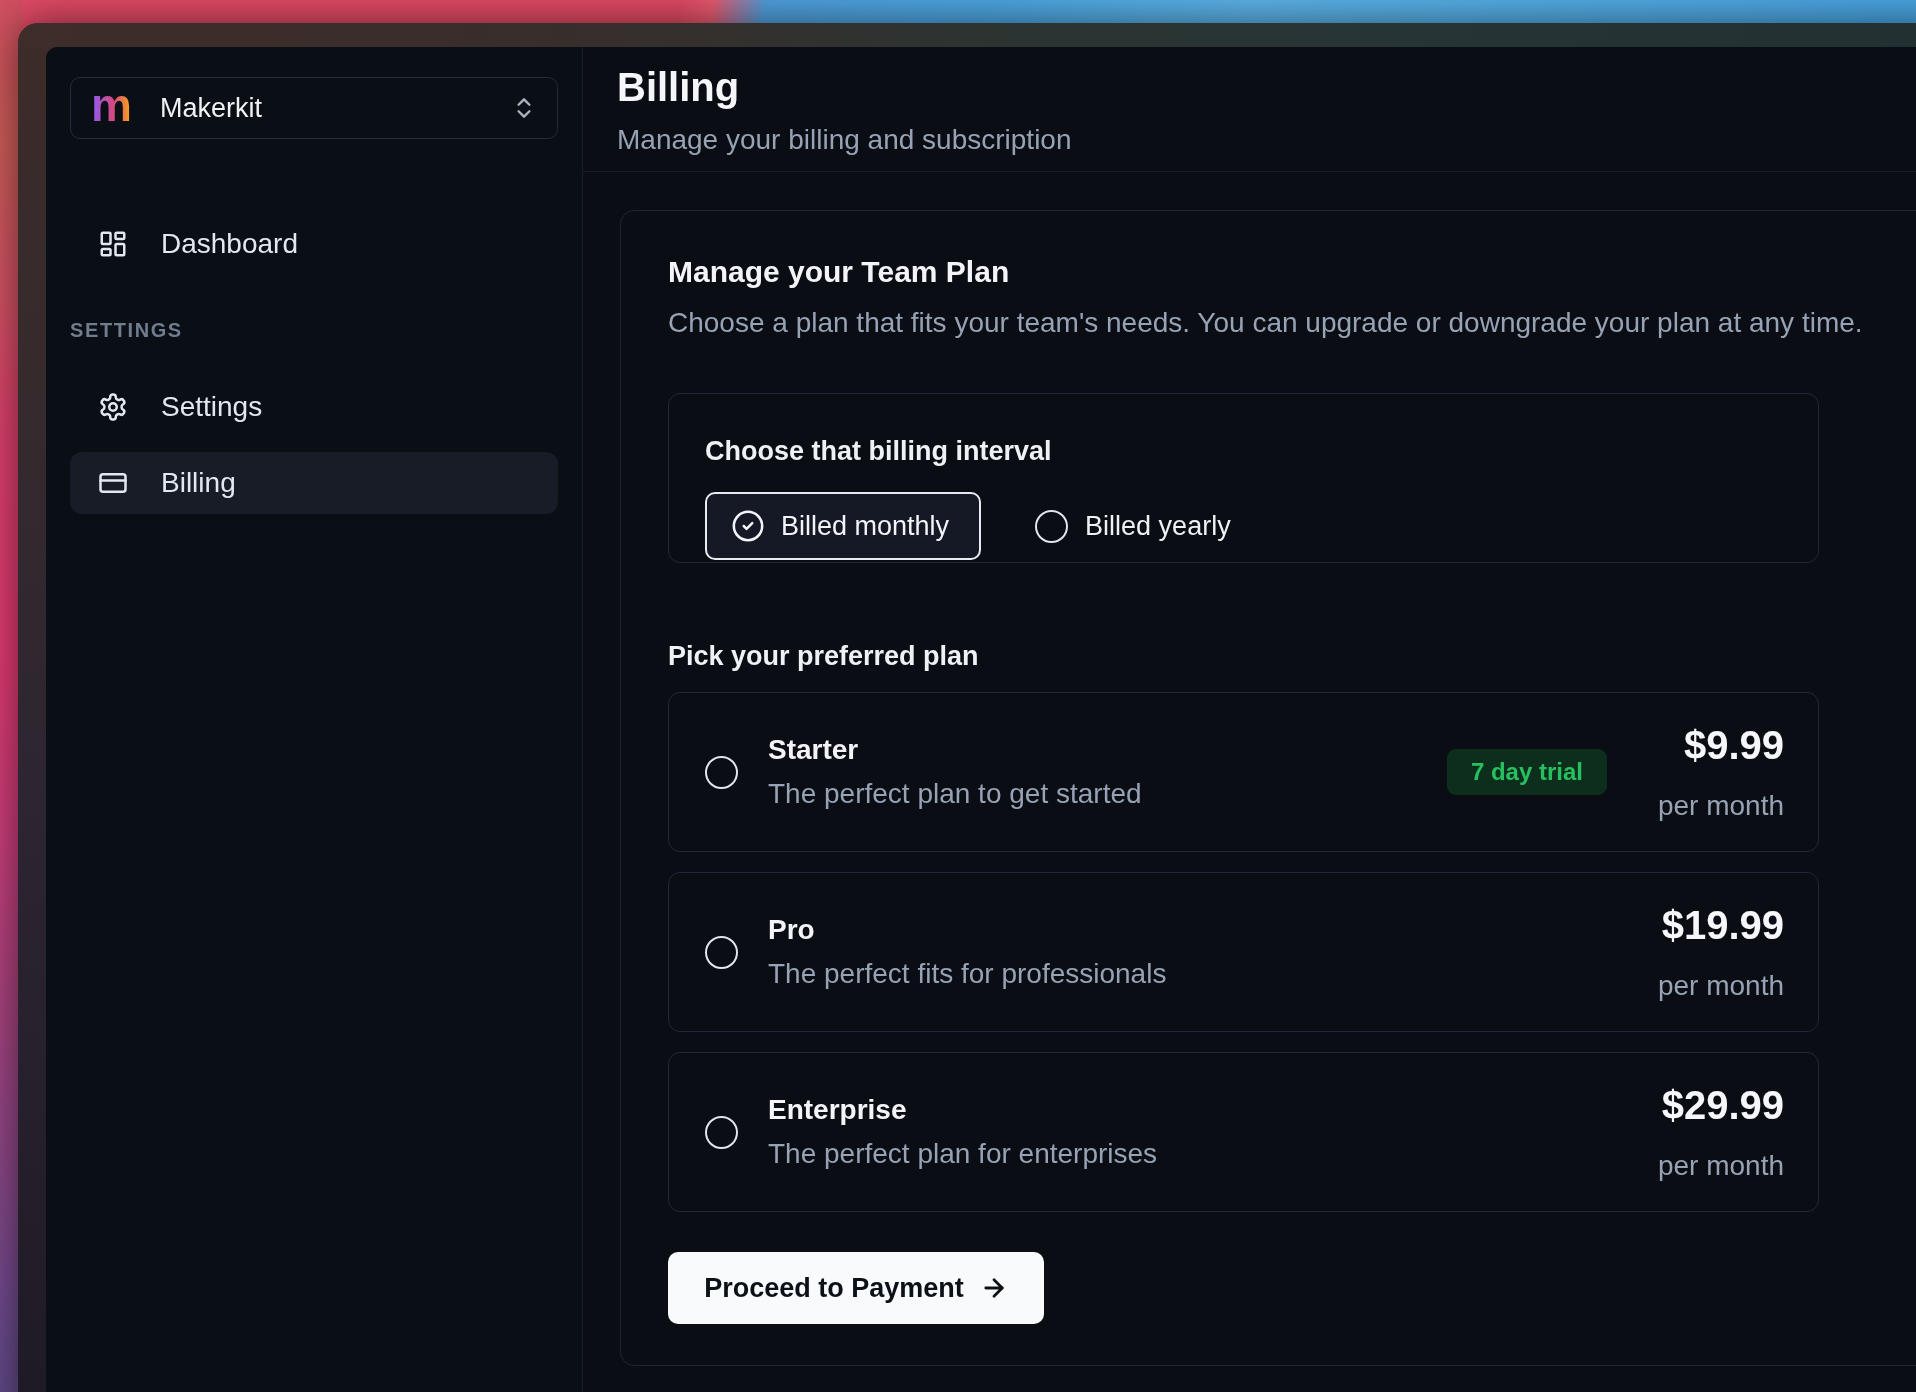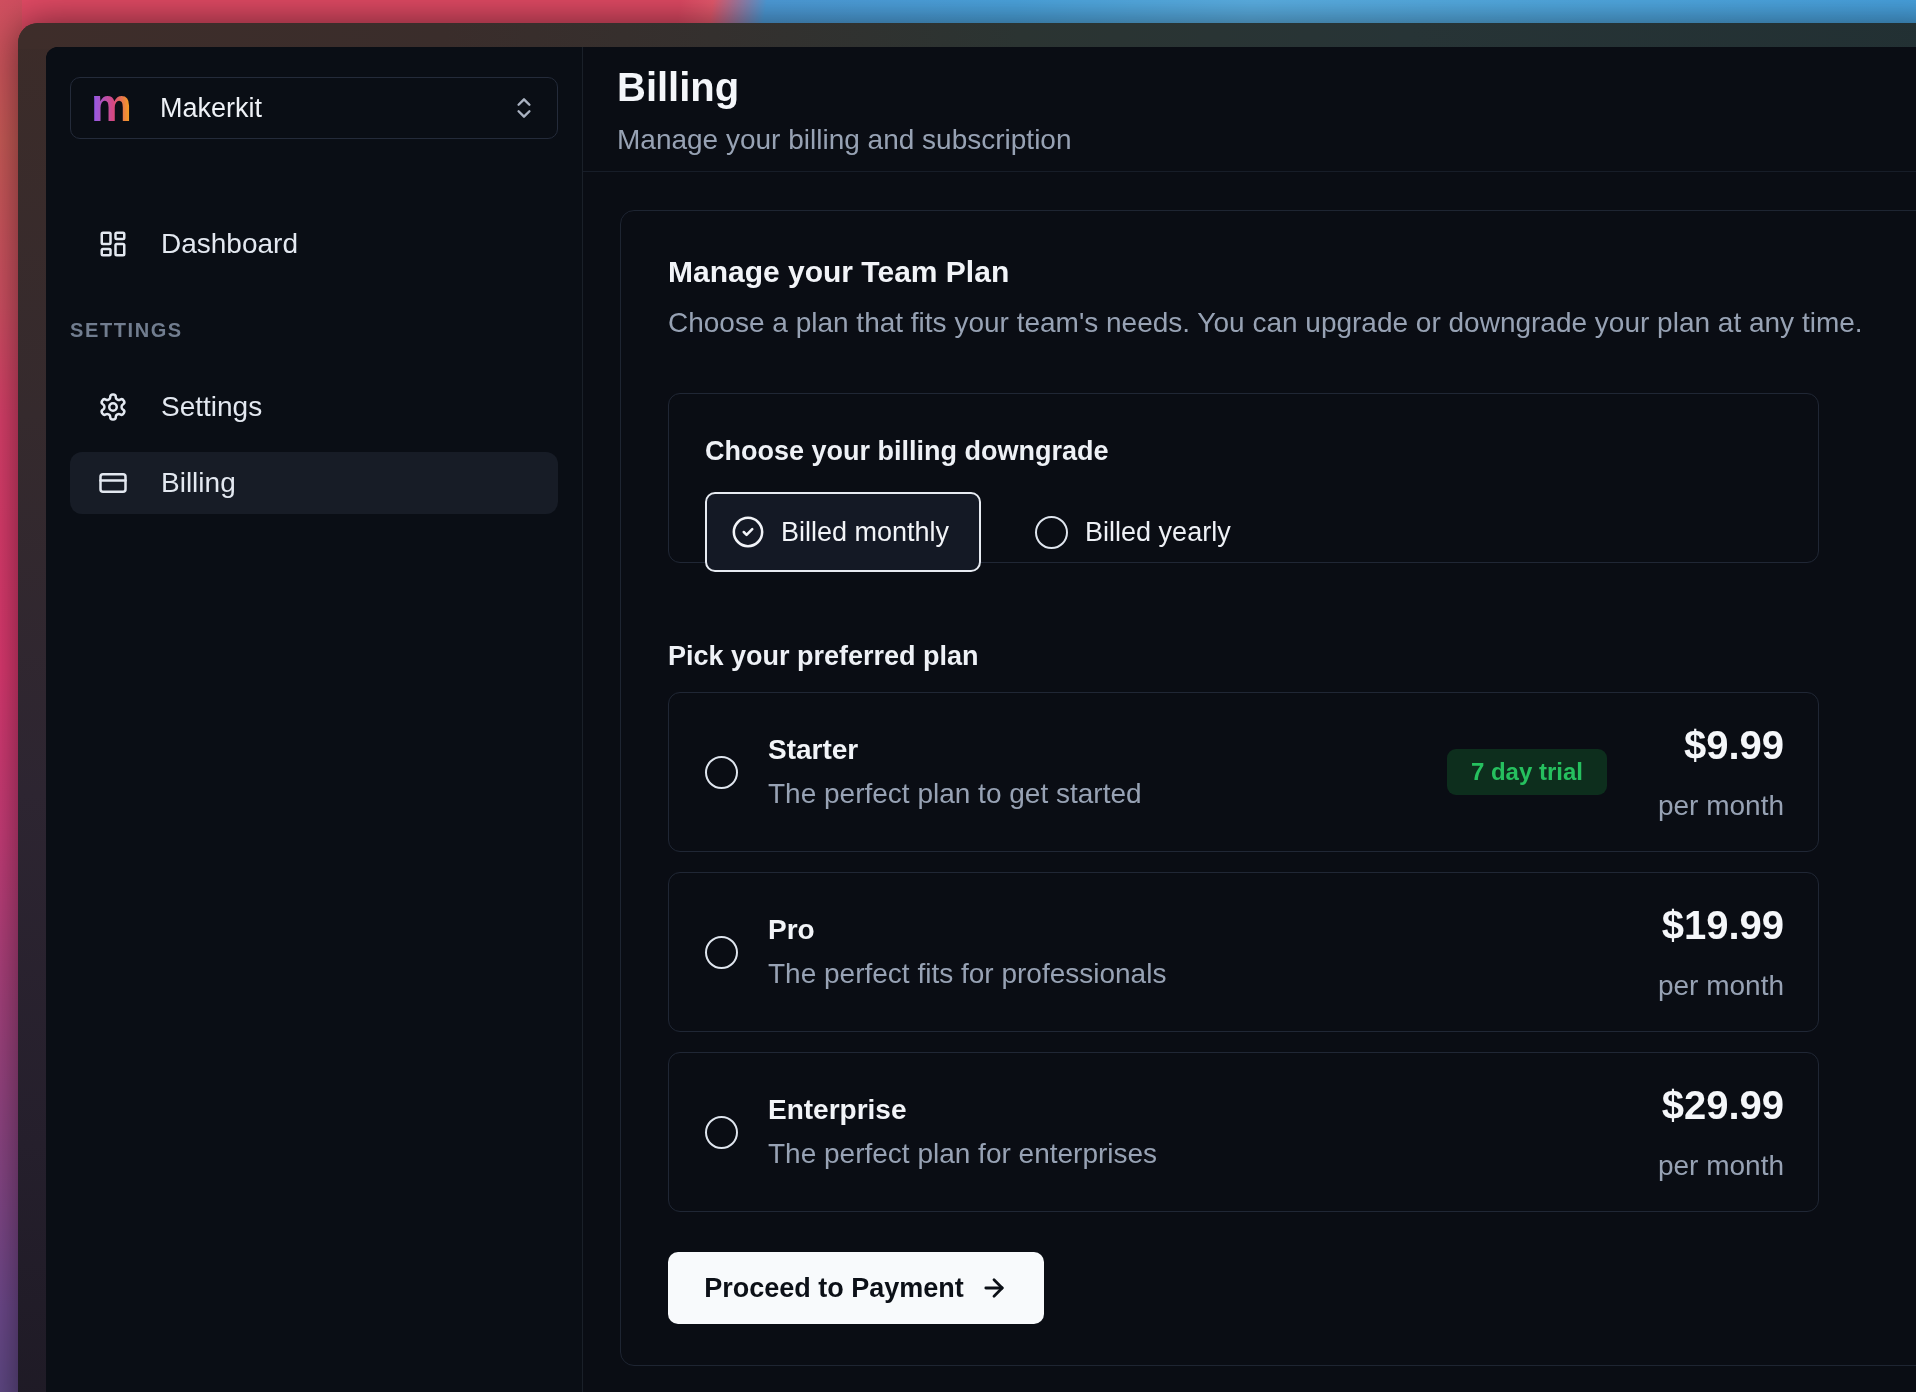--- a/index.html
+++ b/index.html
@@ -104,21 +104,21 @@
 
   .interval-box {
     margin-top: 54px; width: 1151px; height: 170px;
     border: 1px solid #202735; border-radius: 12px;
     padding: 42px 36px 0 36px;
   }
   .interval-title { color: #eef1f6; font-size: 27px; font-weight: 700; }
   .interval-row { display: flex; align-items: center; margin-top: 25px; }
   .pill-selected {
     display: inline-flex; align-items: center; gap: 16px;
-    height: 80px; padding: 0 30px 0 24px;
+    height: 68px; padding: 0 30px 0 24px;
     border: 2px solid #e7ebf2; border-radius: 10px;
     background: #141925; color: #f2f4f8; font-size: 27px; cursor: pointer;
   }
   .pill-selected .cicon { display: flex; color: #f2f4f8; }
   .radio-option {
     display: inline-flex; align-items: center; gap: 17px;
     margin-left: 54px; color: #eef1f6; font-size: 27px; cursor: pointer;
   }
   .radio-circle {
     width: 33px; height: 33px; border-radius: 50%;
@@ -226,21 +226,21 @@
       <div class="page-header">
         <div class="page-title">Billing</div>
         <div class="page-subtitle">Manage your billing and subscription</div>
       </div>
 
       <div class="card">
         <div class="card-title">Manage your Team Plan</div>
         <div class="card-desc">Choose a plan that fits your team's needs. You can upgrade or downgrade your plan at any time.</div>
 
         <div class="interval-box">
-          <div class="interval-title">Choose your billing downgrade</div>
+          <div class="interval-title">Choose that billing interval</div>
           <div class="interval-row">
 
             <div class="pill-selected">
               <span class="cicon">
                 <svg width="34" height="34" viewBox="0 0 24 24" fill="none" stroke="currentColor" stroke-width="1.8" stroke-linecap="round" stroke-linejoin="round">
                   <circle cx="12" cy="12" r="10"></circle>
                     <path d="m9 12 2 2 4-4"></path>
                 </svg>
               </span>
               <span>Billed monthly</span>

